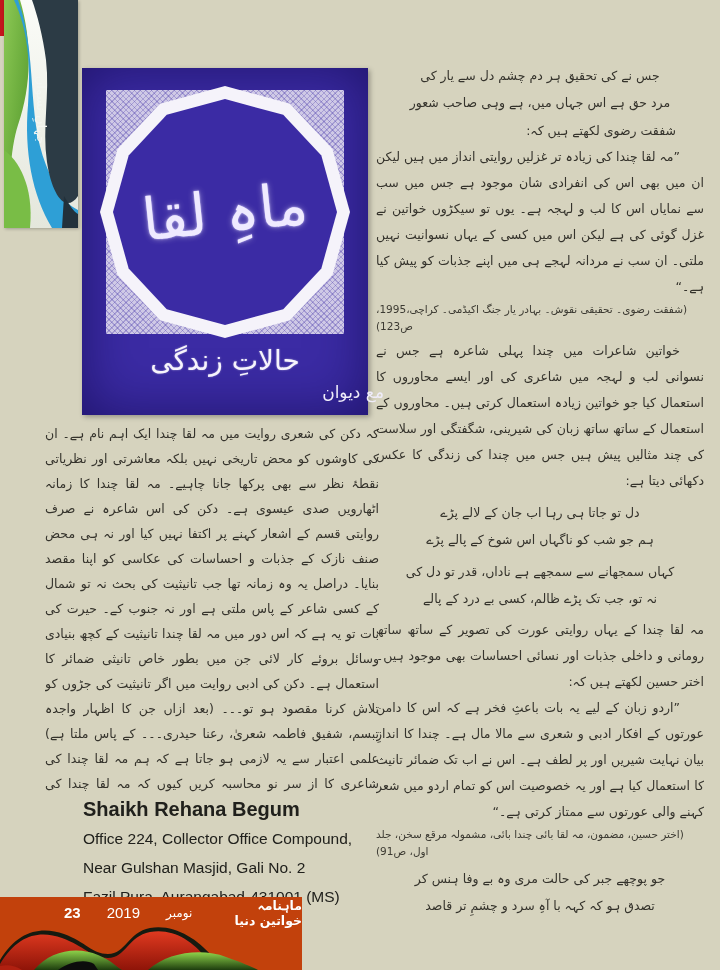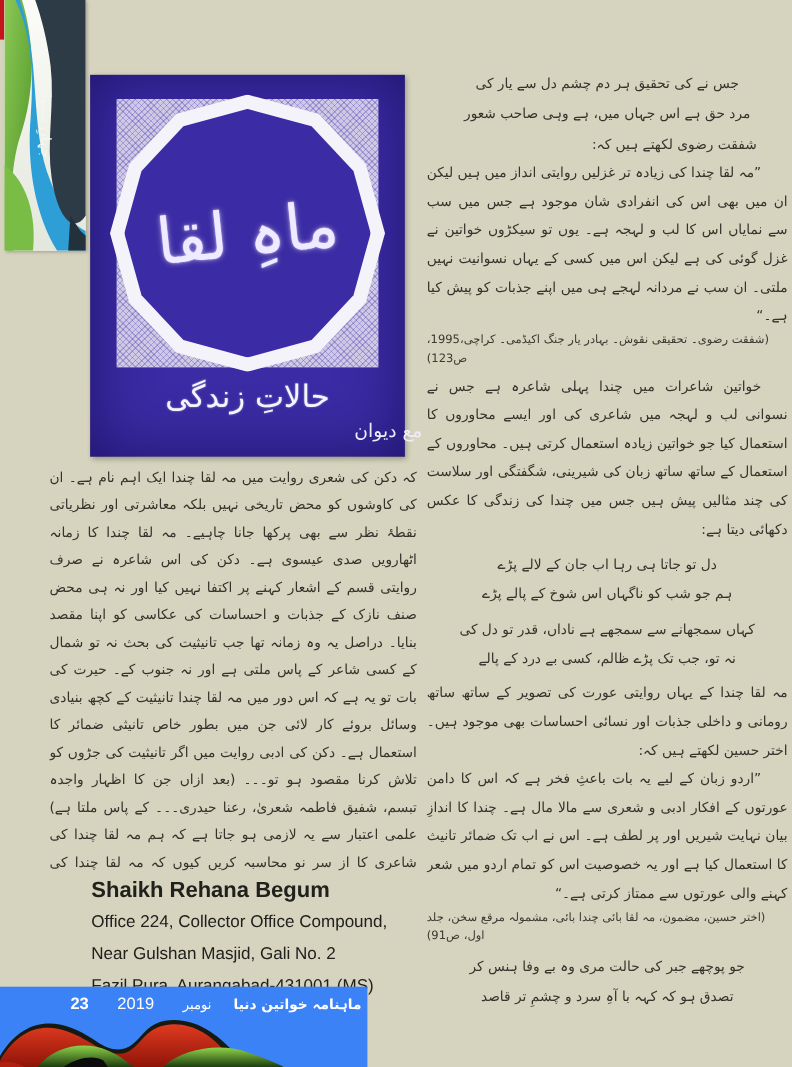--- a/index.html
+++ b/index.html
@@ -46,21 +46,21 @@
     position:absolute;left:0;width:100%;top:276px;text-align:center;direction:rtl;
     color:#f6f4fc;font-size:28px;text-shadow:0 0 2px rgba(255,255,255,.5);
   }
   .cover-subtitle{
     position:absolute;left:16px;width:100%;top:314px;text-align:right;direction:rtl;
     color:#efecf9;font-size:17px;
   }
   
   .urdu{direction:rtl;font-family:"DejaVu Sans",sans-serif;}
   .col-right{
-    position:absolute;left:388px;top:60px;width:328px;height:858px;overflow:hidden;
+    position:absolute;left:376px;top:60px;width:328px;height:858px;overflow:hidden;
     font-size:12.5px;line-height:26px;text-align:justify;
   }
   .col-left{
     position:absolute;left:45px;top:421px;width:334px;height:372px;overflow:hidden;
     font-size:12.5px;line-height:25px;text-align:justify;
   }
   .verse{text-align:center;line-height:27px;margin:2px 0;}
   .verse div{white-space:nowrap;}
   .lead-in{text-align:right;padding-right:28px;}
   .quote{text-indent:24px;margin:0;}
@@ -70,21 +70,21 @@
   .couplet{text-align:center;line-height:27px;margin:5px 0;}
   .couplet div{white-space:nowrap;}
   
   .contact{
     position:absolute;left:83px;top:795px;width:300px;
     font-family:"Liberation Sans",sans-serif;color:#20201c;
     font-size:15.5px;line-height:29px;
   }
   .contact .name{font-weight:bold;font-size:20px;}
   
-  .footer-block{position:absolute;left:0;top:897px;width:334px;height:73px;background:#3b82f6;}
+  .footer-block{position:absolute;left:0;top:897px;width:302px;height:73px;background:#c2410c;}
   .footer-row{
     position:absolute;left:0;top:0;width:100%;height:31px;
     display:flex;align-items:center;direction:ltr;padding-left:64px;box-sizing:border-box;
     color:#ffffff;gap:0;
   }
   .footer-row .pg{font-family:"Liberation Sans",sans-serif;font-weight:bold;font-size:15px;}
   .footer-row .yr{font-family:"Liberation Sans",sans-serif;font-weight:normal;font-size:15px;margin-left:26px;}
   .footer-row .mo{font-size:12px;margin-left:26px;direction:rtl;}
   .footer-row .mag{font-size:12.5px;margin-left:20px;direction:rtl;font-weight:bold;}
   .band{position:absolute;left:0;bottom:0;}

